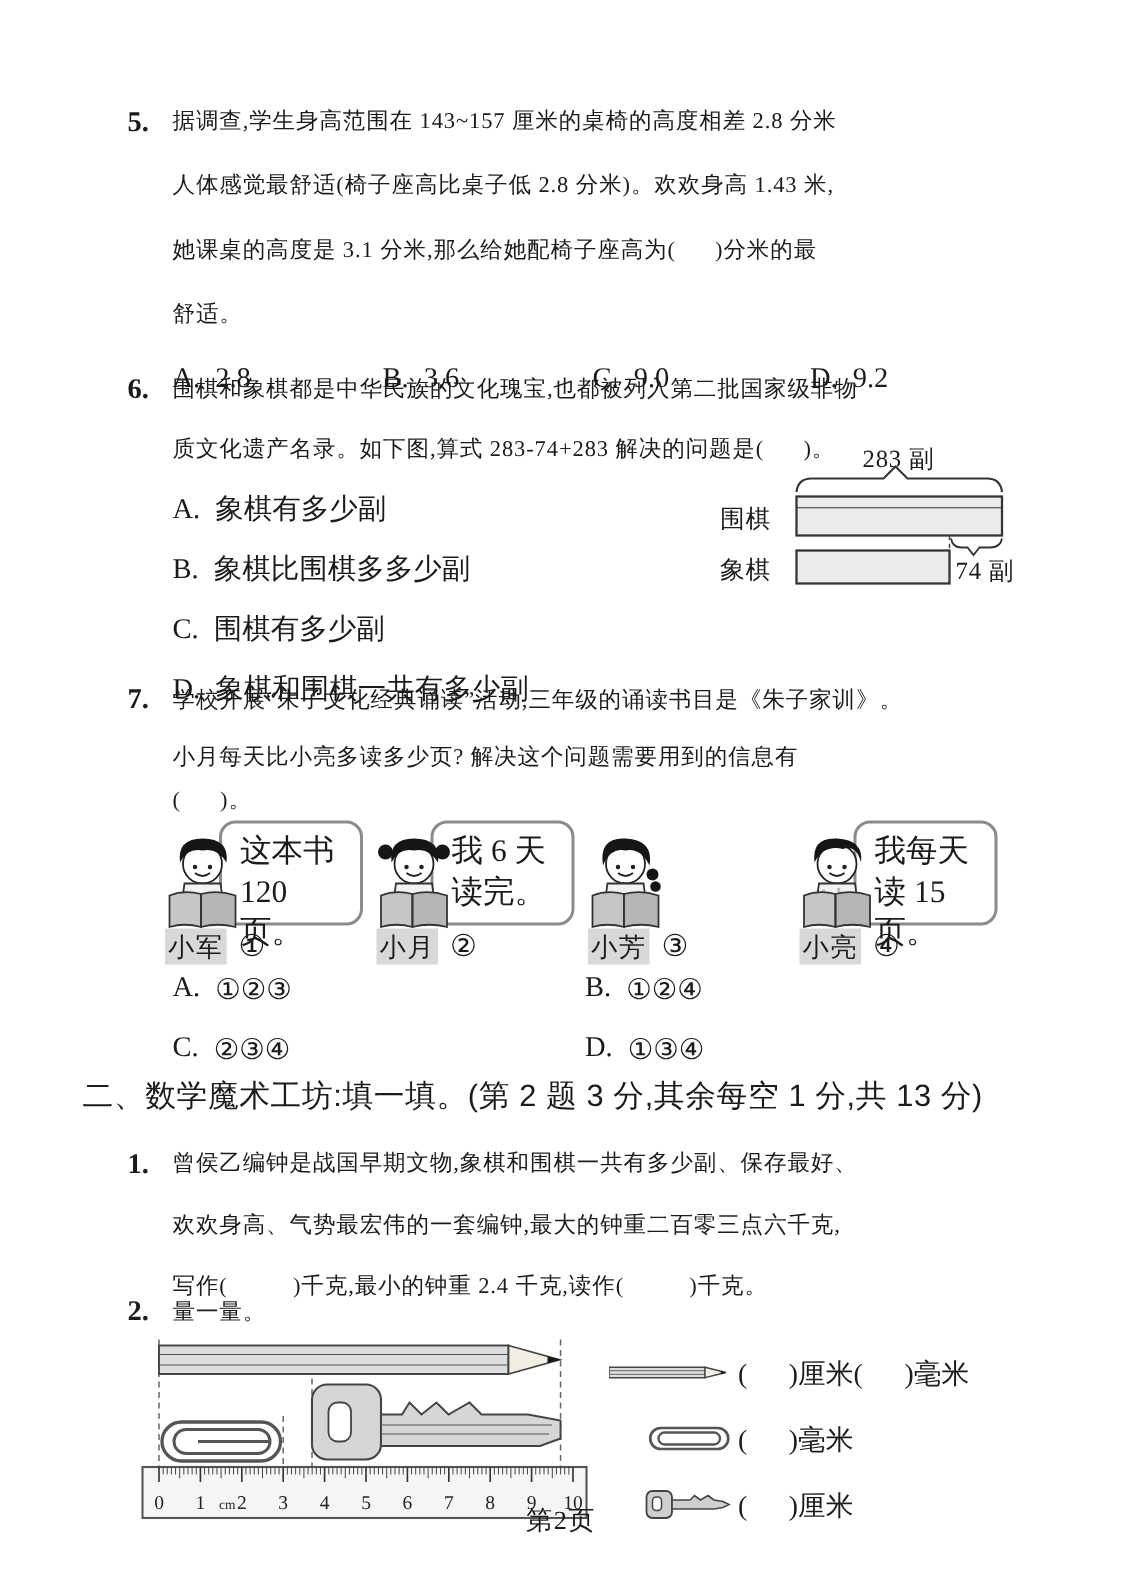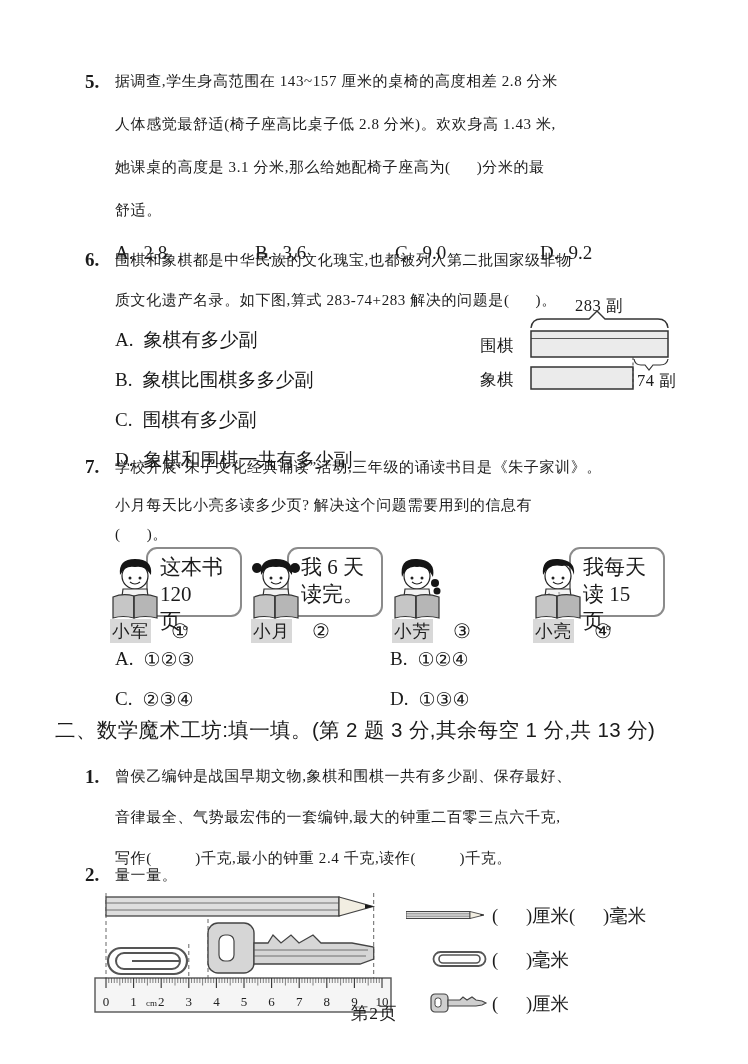--- a/index.html
+++ b/index.html
@@ -28,21 +28,21 @@
   
   .chars { display:flex; }
   .card { position:relative; width:141px; height:96px; }
   .bubble {
     position:absolute; left:40px; top:0; width:96px; height:70px;
     border:2px solid #8b8b8b; border-radius:11px; background:#fff;
     font-size:21px; line-height:27px; padding:5px 3px 0 12px; box-sizing:border-box;
     white-space:normal;
   }
   .kid { position:absolute; left:0; top:8px; z-index:2; }
-  .cap-row { position:absolute; bottom:0; left:4px; display:flex; align-items:center; gap:20px; }
+  .cap-row { position:absolute; bottom:0; left:4px; display:flex; align-items:center; gap:8px; }
   .cname { background:#d8d8d8; font-size:17.5px; padding:0 2px; letter-spacing:1px; }
   .cnum  { font-size:20px; }
 
   .q7-opt { display:flex; position:absolute; }
 
   .sec-title {
     font-family:"Liberation Sans","DejaVu Sans",sans-serif;
     font-weight:normal; font-size:20.5px; letter-spacing:0.4px; white-space:pre;
   }
 
@@ -240,21 +240,21 @@
       <span class="optlabel">D.</span>
       <span class="opttext">①③④</span>
     </div>
 
   <div class="abs sec-title" style="left:55px; top:716px;">二、数学魔术工坊:填一填。(第 2 题 3 分,其余每空 1 分,共 13 分)</div>
 
   <div class="abs" style="left:85px; top:756px; display:flex;">
     <div class="qnum" style="width:30px; line-height:41px;">1.</div>
     <div>
       <div class="tline" style="line-height:41px;height:41px;">曾侯乙编钟是战国早期文物,象棋和围棋一共有多少副、保存最好、</div>
-      <div class="tline" style="line-height:41px;height:41px;">音律最全、气势最宏伟的一套编钟,最大的钟重二百零三点六千克,</div>
+      <div class="tline" style="line-height:41px;height:41px;">欢欢身高、气势最宏伟的一套编钟,最大的钟重二百零三点六千克,</div>
       <div class="tline" style="line-height:41px;height:41px;">写作(          )千克,最小的钟重 2.4 千克,读作(          )千克。</div>
     </div>
   </div>
 
   <div class="abs" style="left:85px; top:860px; display:flex;">
     <div class="qnum" style="width:30px; line-height:30px;">2.</div>
     <div class="tline" style="line-height:30px;height:30px;">量一量。</div>
   </div>
 
   <svg class="abs" style="left:92px; top:890px;" width="302" height="128" viewBox="0 0 302 128">

